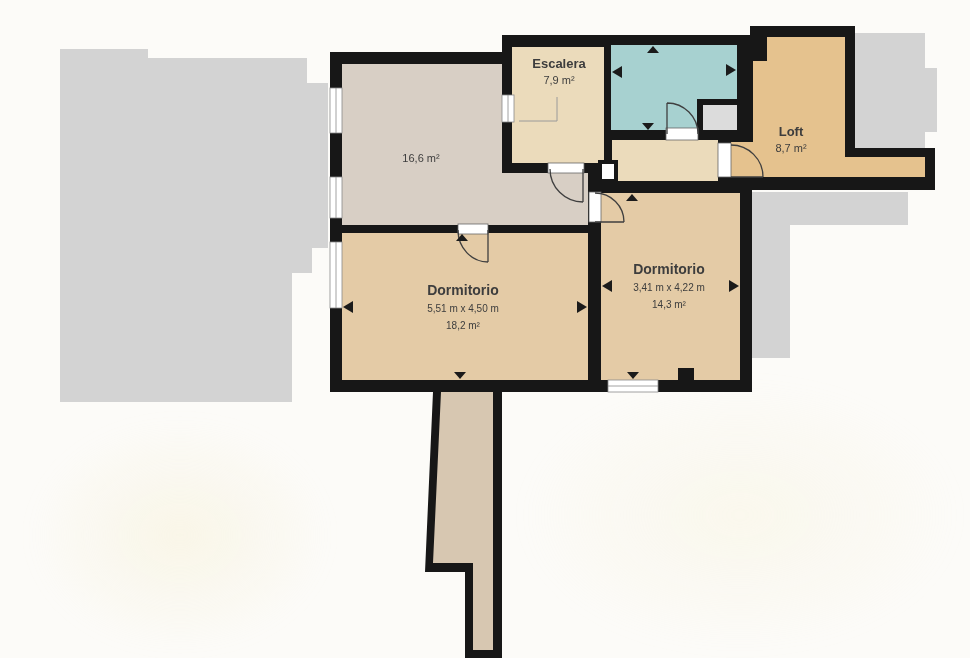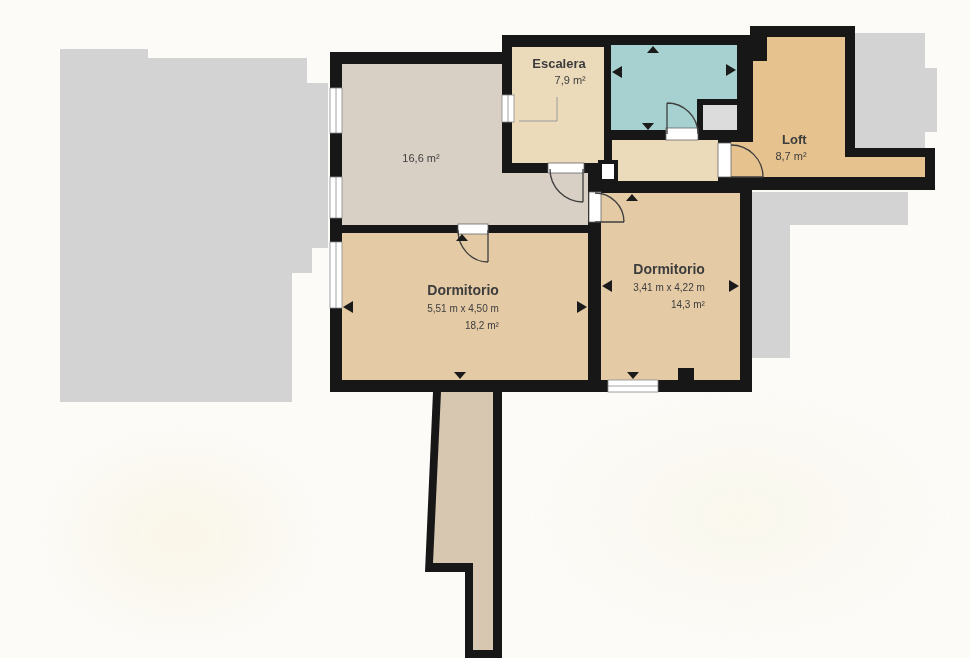--- a/index.html
+++ b/index.html
@@ -12,21 +12,21 @@
   }
   #stage svg{position:absolute;left:0;top:0;}
   .tint{position:absolute;pointer-events:none;filter:blur(10px);}
   .tint.a{left:30px;top:420px;width:300px;height:230px;
     background:radial-gradient(ellipse at center, rgba(244,236,200,.35), rgba(244,236,200,0) 70%);}
   .tint.b{left:520px;top:380px;width:440px;height:270px;
     background:radial-gradient(ellipse at center, rgba(246,240,210,.30), rgba(246,240,210,0) 70%);}
   .room-label{
     position:absolute;
     transform:translate(-50%,-50%);
-    text-align:right;
+    text-align:center;
     color:#3d3d3d;
     white-space:nowrap;
     line-height:16px;
   }
   .room-label .title{font-weight:bold;font-size:13px;}
   .room-label.big .title{font-size:14px;line-height:19px;}
   .room-label .dims,.room-label .area{font-size:11px;}
   .room-label.big .dims,.room-label.big .area{font-size:10px;line-height:17px;}
 </style>
 </head>
@@ -111,21 +111,21 @@
   <div class="room-label" style="left:421px;top:158px">
     <div class="area">16,6 m²</div>
   </div>
 
   <div class="room-label" style="left:559px;top:72px">
     <div class="title">Escalera</div>
     <div class="area">7,9 m²</div>
   </div>
 
 
-  <div class="room-label" style="left:791px;top:148px">
+  <div class="room-label" style="left:791px;top:140px">
     <div class="title">Loft</div>
     <div class="area">8,7 m²</div>
   </div>
 
   <div class="room-label big" style="left:463px;top:307px">
     <div class="title">Dormitorio</div>
     <div class="dims">5,51 m x 4,50 m</div>
     <div class="area">18,2 m²</div>
   </div>
 

